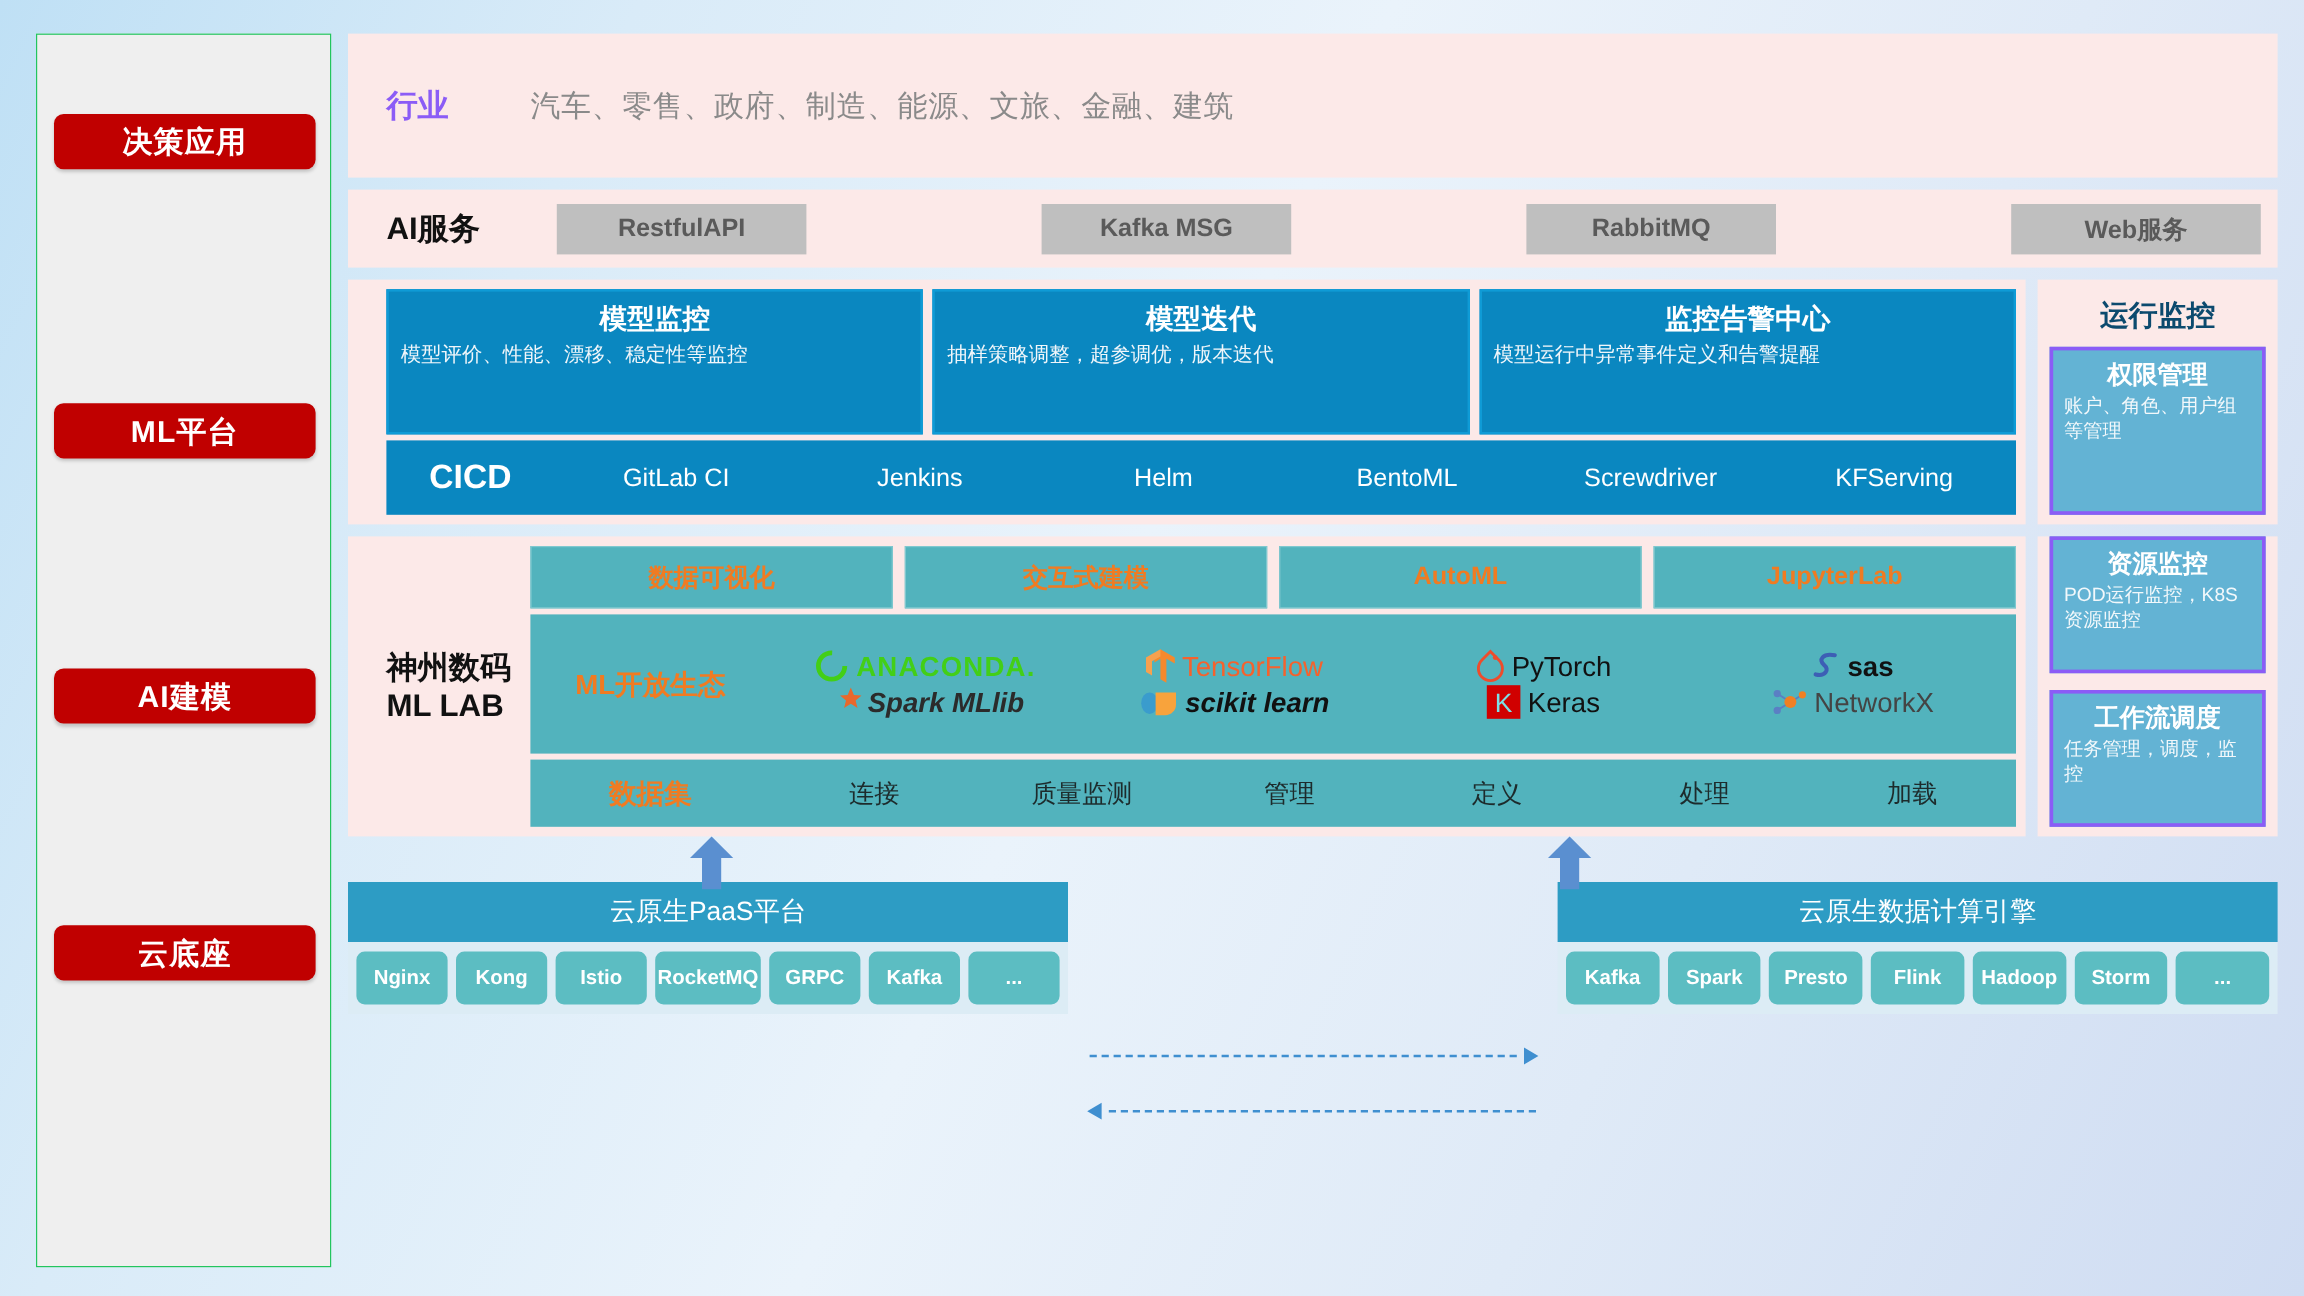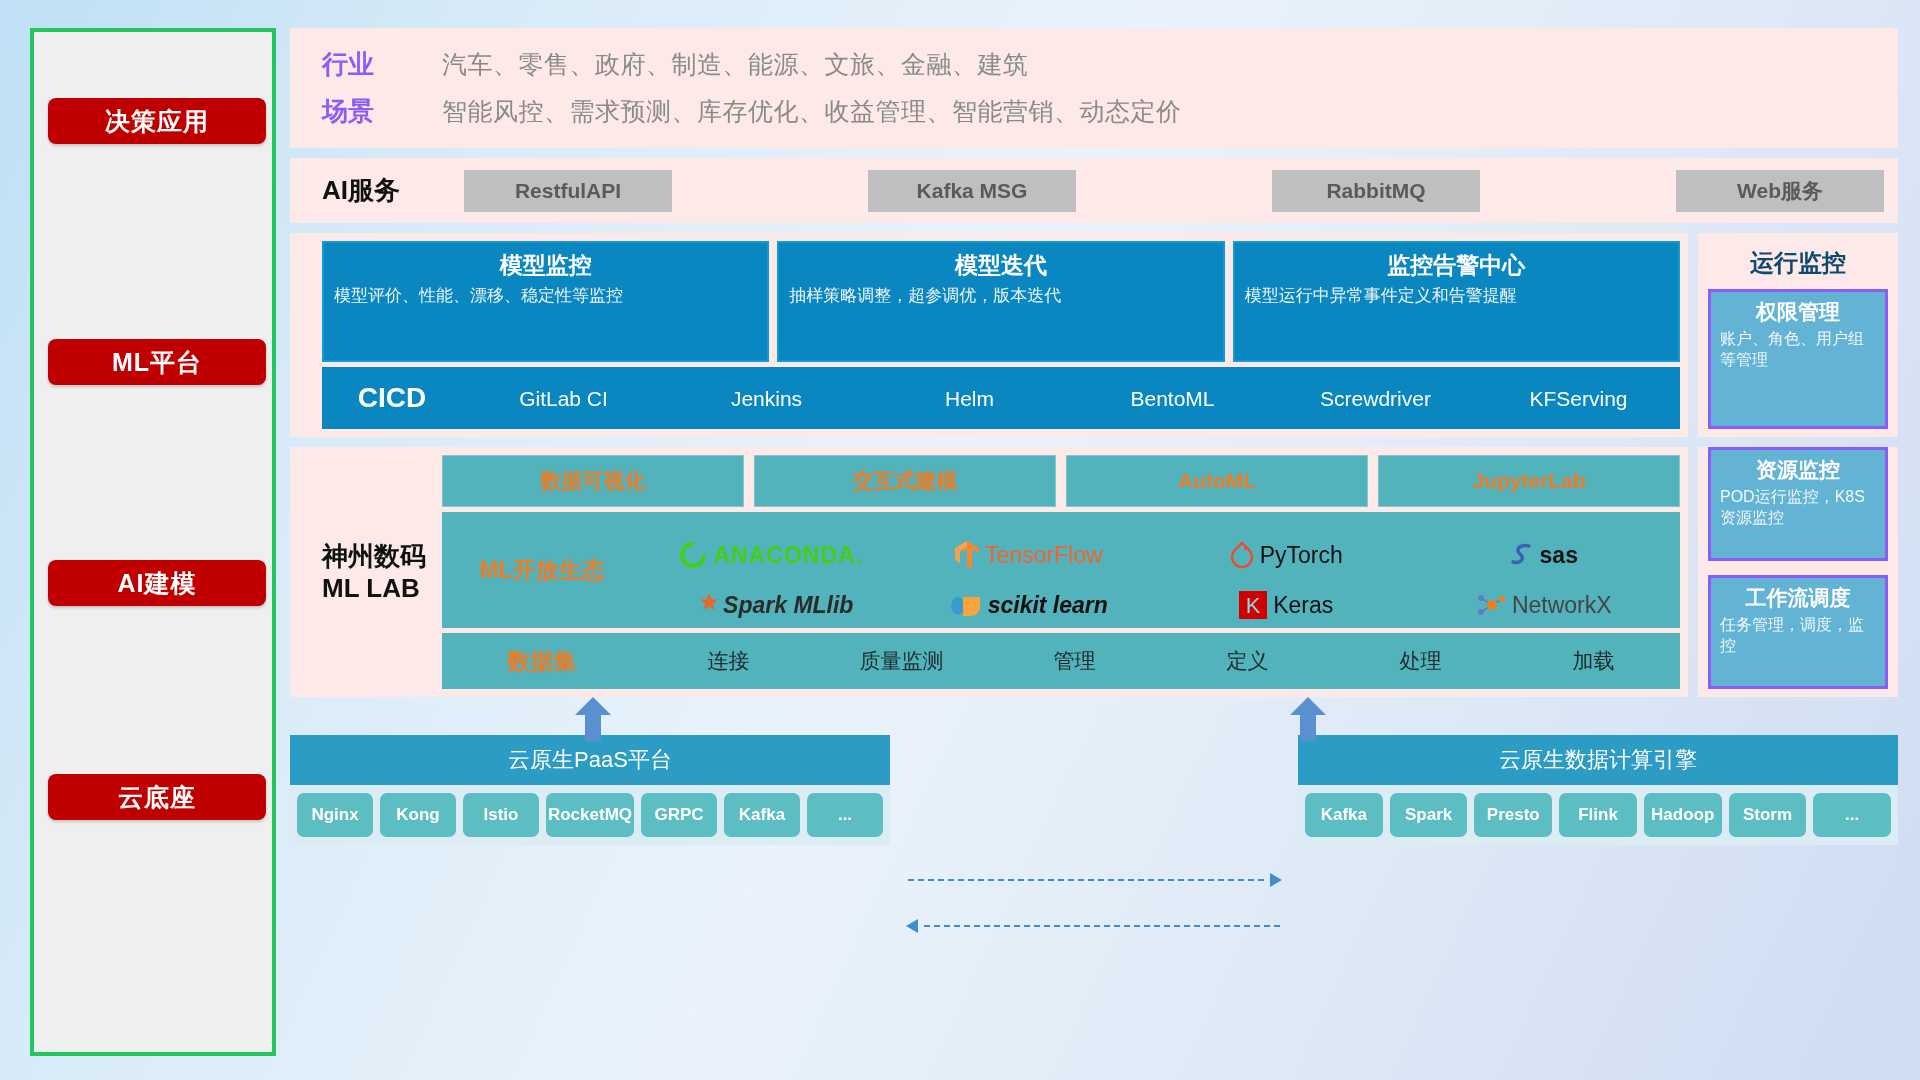--- a/index.html
+++ b/index.html
@@ -5,21 +5,21 @@
   * { box-sizing: border-box; margin:0; padding:0; }
   html,body { width:1920px; height:1080px; overflow:hidden; }
   body {
     font-family: "Liberation Sans","DejaVu Sans",sans-serif;
     background: linear-gradient(115deg,#bfe0f5 0%,#d9ebf8 22%,#eaf3fb 48%,#dfeaf7 72%,#cfdcf2 100%);
     position:relative;
   }
   .page { position:absolute; inset:0; display:flex; padding:28px 22px 24px 30px; gap:14px; }
 
   
-  .rail { width:246px; background:#efefef; border:4px solid #22c55e; position:relative; flex:0 0 246px; }
+  .rail { width:246px; background:#efefef; border:1px solid #22c55e; position:relative; flex:0 0 246px; }
   .pill {
     position:absolute; left:14px; width:218px; height:46px;
     background:#c00000; border-radius:8px; color:#fff;
     display:flex; align-items:center; justify-content:center;
     font-size:25px; font-weight:bold; letter-spacing:1px;
     box-shadow:0 2px 3px rgba(0,0,0,.18);
   }
 
   
   .stack { flex:1; display:flex; flex-direction:column; gap:10px; }
@@ -91,21 +91,21 @@
 
   
   .uparrow { position:absolute; width:36px; height:44px; }
   .uparrow::before { content:""; position:absolute; left:10px; top:14px; width:16px; height:30px; background:#5a8fd0; }
   .uparrow::after { content:""; position:absolute; left:0; top:0; border-left:18px solid transparent; border-right:18px solid transparent; border-bottom:18px solid #5a8fd0; }
   .dashline { position:absolute; border-top:2px dashed #3f8fd0; }
   .dashhead { position:absolute; width:0;height:0; }
   .dash-r { border-top:7px solid transparent; border-bottom:7px solid transparent; border-left:12px solid #3f8fd0; }
   .dash-l { border-top:7px solid transparent; border-bottom:7px solid transparent; border-right:12px solid #3f8fd0; }
 
-  .logo { display:flex; align-items:center; gap:5px;margin-top:20px; }
+  .logo { display:flex; align-items:center; gap:5px; }
   .logo .txt { font-size:23px; }
 </style>
 </head>
 <body>
 
 <div class="page">
 
   <div class="rail">
     <div class="pill" style="top:66px">
         <span>决策应用</span>
@@ -120,24 +120,20 @@
         <span>云底座</span>
       </div>
   </div>
 
   <div class="stack">
 
     <div class="band b-apps">
       <div class="approw">
         <div class="k">行业</div>
         <div class="v">汽车、零售、政府、制造、能源、文旅、金融、建筑</div>
-      </div>
-      <div class="approw">
-        <div class="k">场景</div>
-        <div class="v">智能风控、需求预测、库存优化、收益管理、智能营销、动态定价</div>
       </div>
     </div>
 
     <div class="band b-ai">
       <div class="k">AI服务</div>
       <div class="aibtns">
         <div class="aibtn">RestfulAPI</div>
         <div class="aibtn">Kafka MSG</div>
         <div class="aibtn">RabbitMQ</div>
         <div class="aibtn">Web服务</div>

